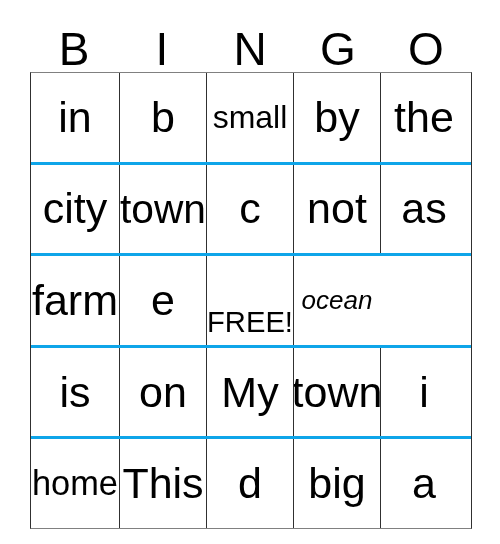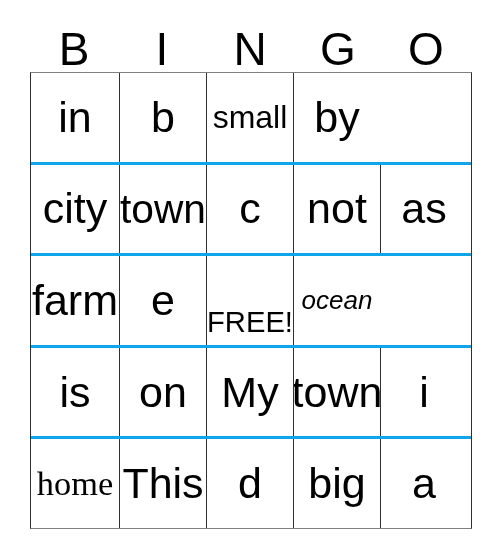--- a/index.html
+++ b/index.html
@@ -117,20 +117,23 @@
       </div>
       <div class="grid-cell">
         <span class="cell-text">b</span>
       </div>
       <div class="grid-cell">
         <span class="cell-text" style="font-size: 32px;">small</span>
       </div>
       <div class="grid-cell">
         <span class="cell-text">by</span>
       </div>
+      <div class="grid-cell">
+        <span class="cell-text">the</span>
+      </div>
     </div>
 
     <div class="grid-row">
       <div class="grid-cell">
         <span class="cell-text">city</span>
       </div>
       <div class="grid-cell">
         <span class="cell-text" style="font-size: 40.7073px;">town</span>
       </div>
       <div class="grid-cell">
@@ -172,21 +175,21 @@
       <div class="grid-cell">
         <span class="cell-text">town</span>
       </div>
       <div class="grid-cell">
         <span class="cell-text">i</span>
       </div>
     </div>
 
     <div class="grid-row">
       <div class="grid-cell">
-        <span class="cell-text" style="font-size: 34.375px; font-family: Liberation Serif, serif;">home</span>
+        <span class="cell-text" style="font-size: 34.375px;">home</span>
       </div>
       <div class="grid-cell">
         <span class="cell-text">This</span>
       </div>
       <div class="grid-cell">
         <span class="cell-text">d</span>
       </div>
       <div class="grid-cell">
         <span class="cell-text">big</span>
       </div>

